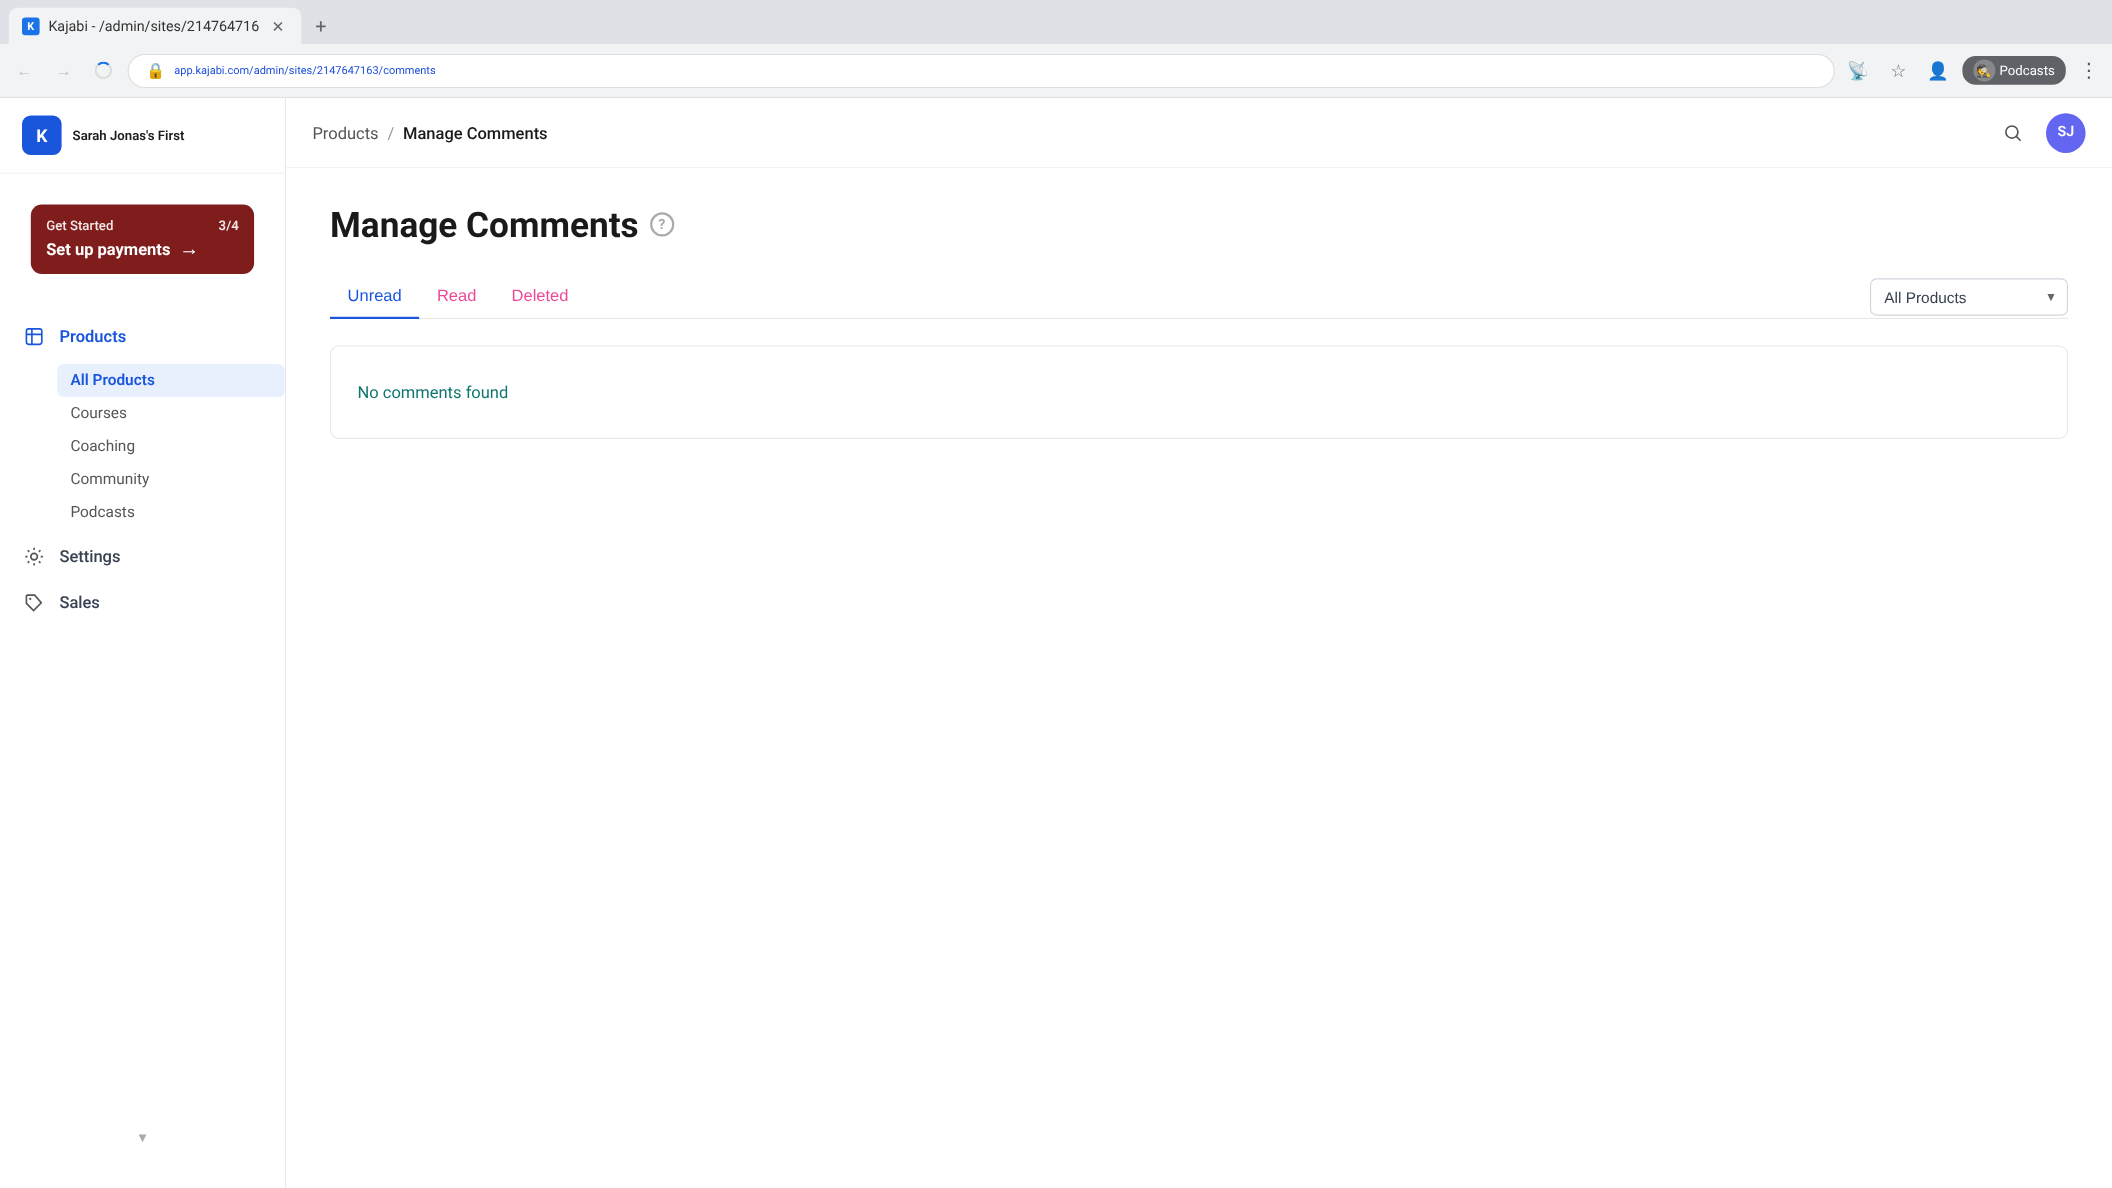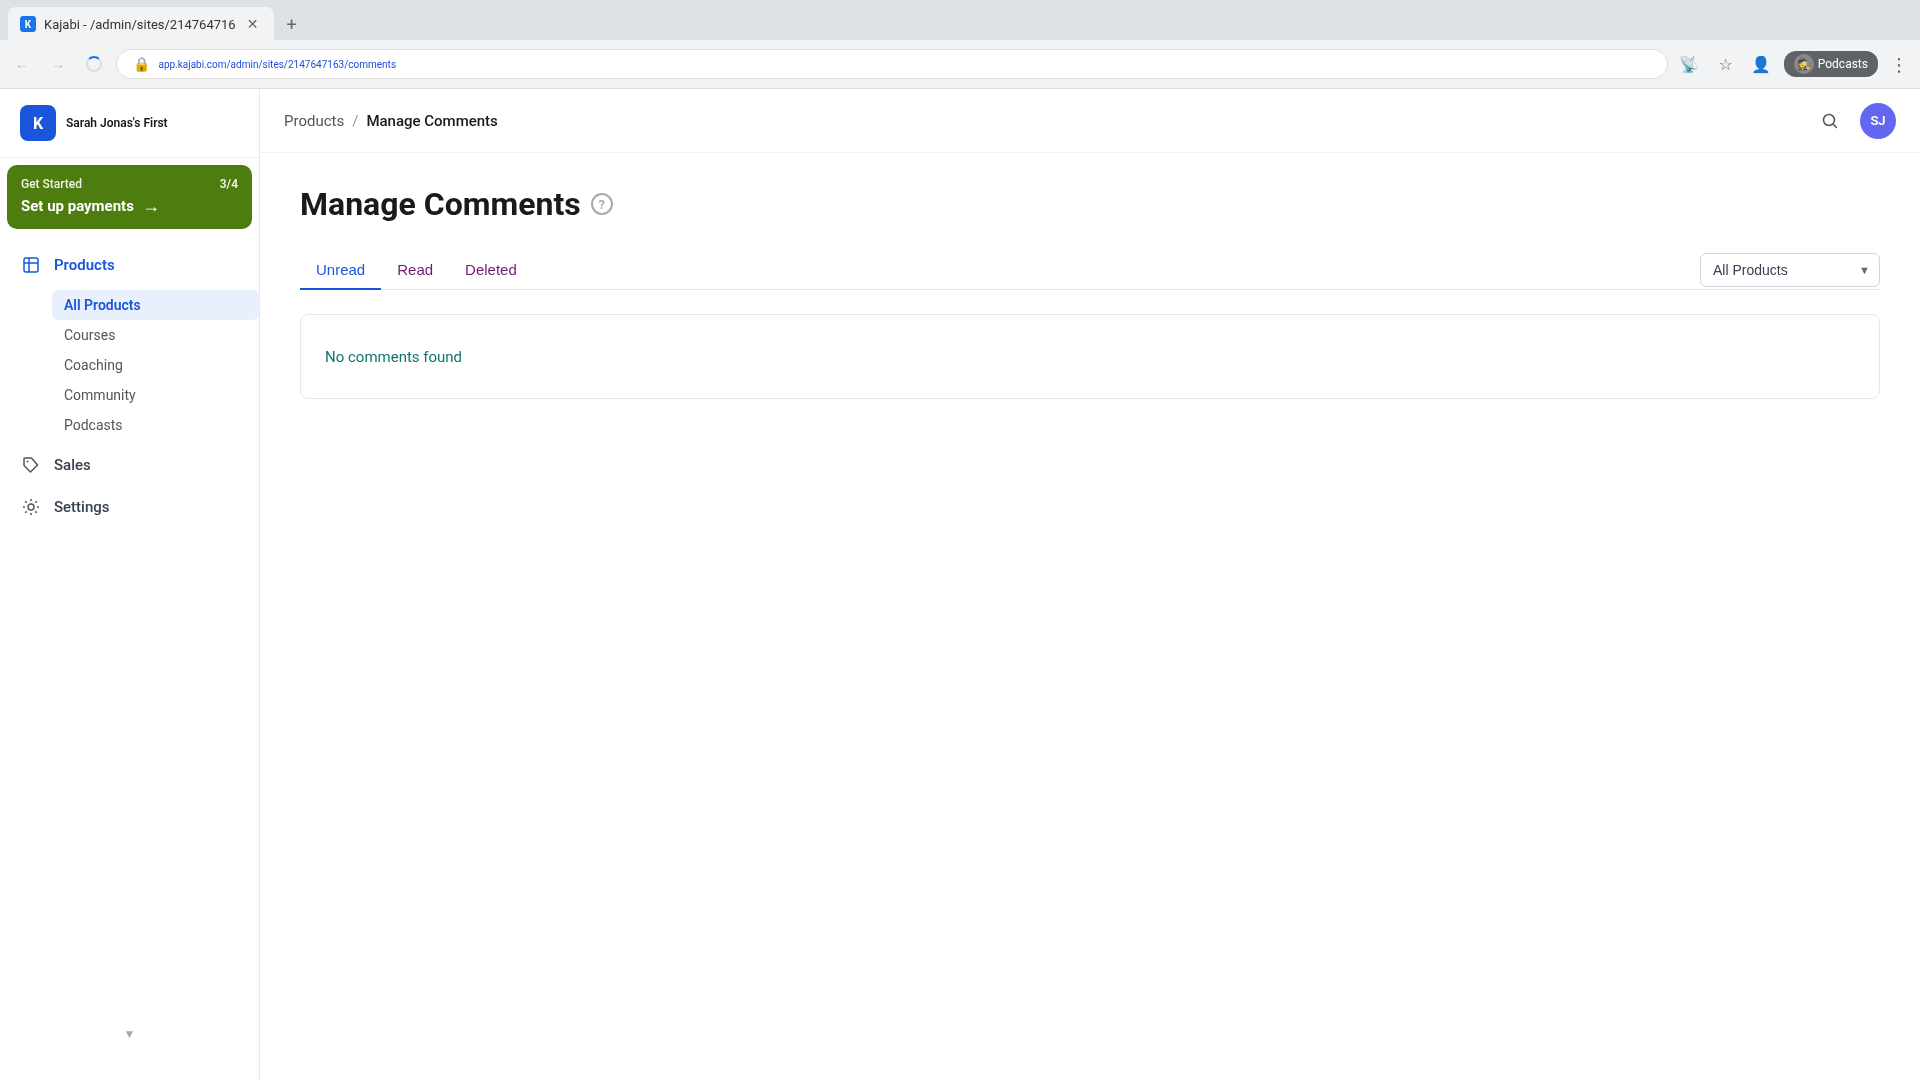--- a/index.html
+++ b/index.html
@@ -188,22 +188,22 @@
       font-size: 16px;
       font-weight: bold;
     }
     .logo-text {
       font-size: 12px;
       font-weight: 600;
       color: #1a1a1a;
     }
 
     .get-started-banner {
-      background: #4d7c0f;
-      margin: 7px;
+      background: #7f1d1d;
+      margin: 28px;
       border-radius: 10px;
       padding: 12px 14px;
       color: white;
       cursor: pointer;
     }
     .get-started-label {
       font-size: 12px;
       font-weight: 500;
       opacity: 0.9;
       display: flex;
@@ -386,21 +386,21 @@
     }
     .tabs-left {
       display: flex;
       gap: 0;
       justify-content: flex-end;
     }
     .tab-btn {
       padding: 10px 16px;
       font-size: 15px;
       font-weight: 500;
-      color: #701a75;
+      color: #ec4899;
       cursor: pointer;
       border-bottom: 2px solid transparent;
       margin-bottom: -1px;
       background: none;
       border-top: none;
       border-left: none;
       border-right: none;
       transition: color 0.1s;
     }
     .tab-btn.active {
@@ -521,35 +521,35 @@
         <span class="sub-nav-item active">All Products</span>
         <span class="sub-nav-item">Courses</span>
         <span class="sub-nav-item">Coaching</span>
         <span class="sub-nav-item">Community</span>
         <span class="sub-nav-item">Podcasts</span>
       </div>
 
       <div class="nav-item">
         <div class="nav-icon">
           <svg width="20" height="20" viewBox="0 0 20 20" fill="none">
+            <circle cx="10" cy="10" r="3" stroke="#555" stroke-width="1.5"></circle>
+            <path d="M10 2v2M10 16v2M2 10h2M16 10h2M4.22 4.22l1.42 1.42M14.36 14.36l1.42 1.42M4.22 15.78l1.42-1.42M14.36 5.64l1.42-1.42" stroke="#555" stroke-width="1.5"></path>
+          </svg>
+        </div>
+        <span>Settings</span>
+      </div>
+
+      <div class="nav-item">
+        <div class="nav-icon">
+          <svg width="20" height="20" viewBox="0 0 20 20" fill="none">
             <path d="M10.5 3H4a1 1 0 00-1 1v6.5l6.5 6.5 7-7L10.5 3z" stroke="#555" stroke-width="1.5" fill="none"></path>
             <circle cx="6.5" cy="6.5" r="1" fill="#555"></circle>
           </svg>
         </div>
         <span>Sales</span>
-      </div>
-
-      <div class="nav-item">
-        <div class="nav-icon">
-          <svg width="20" height="20" viewBox="0 0 20 20" fill="none">
-            <circle cx="10" cy="10" r="3" stroke="#555" stroke-width="1.5"></circle>
-            <path d="M10 2v2M10 16v2M2 10h2M16 10h2M4.22 4.22l1.42 1.42M14.36 14.36l1.42 1.42M4.22 15.78l1.42-1.42M14.36 5.64l1.42-1.42" stroke="#555" stroke-width="1.5"></path>
-          </svg>
-        </div>
-        <span>Settings</span>
       </div>
 
     </div>
 
     <div class="sidebar-scroll-indicator">▼</div>
   </div>
 
   <div class="main-content">
 
     <div class="top-bar">

